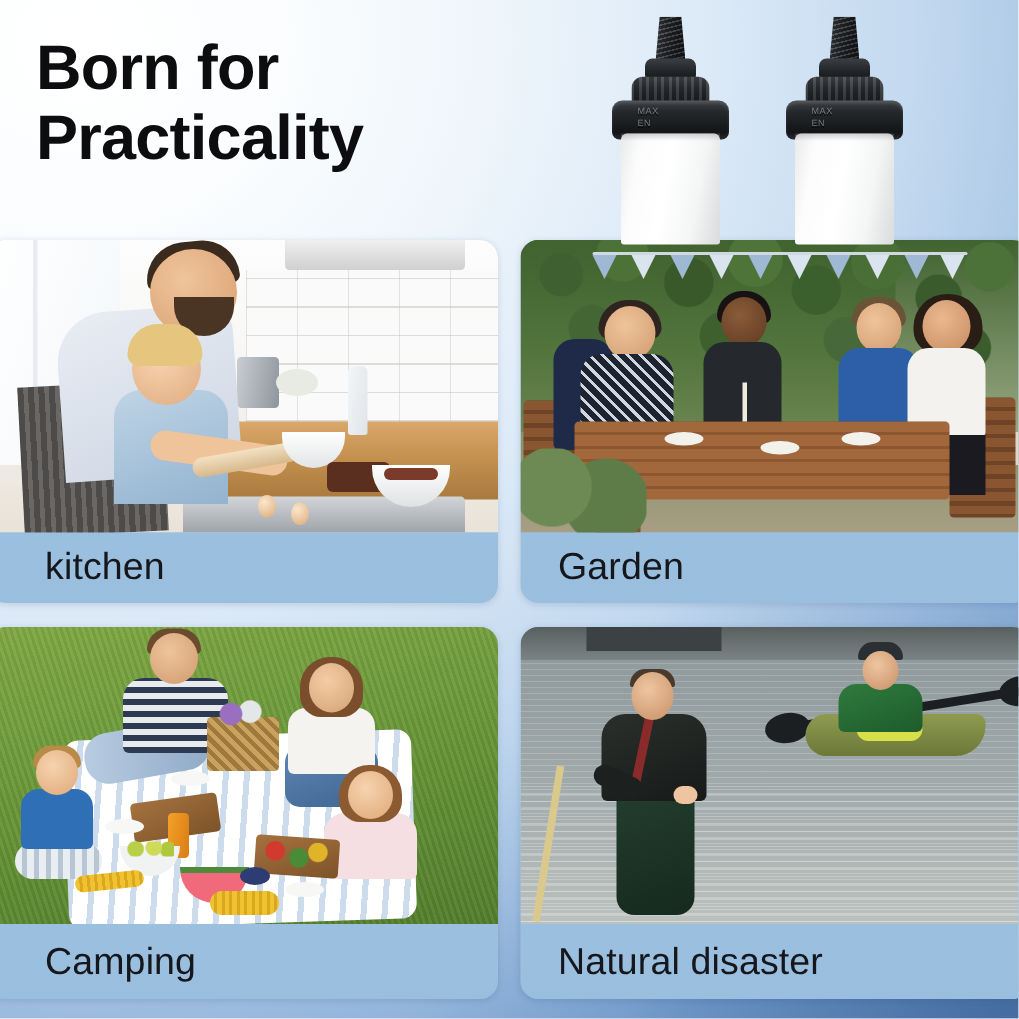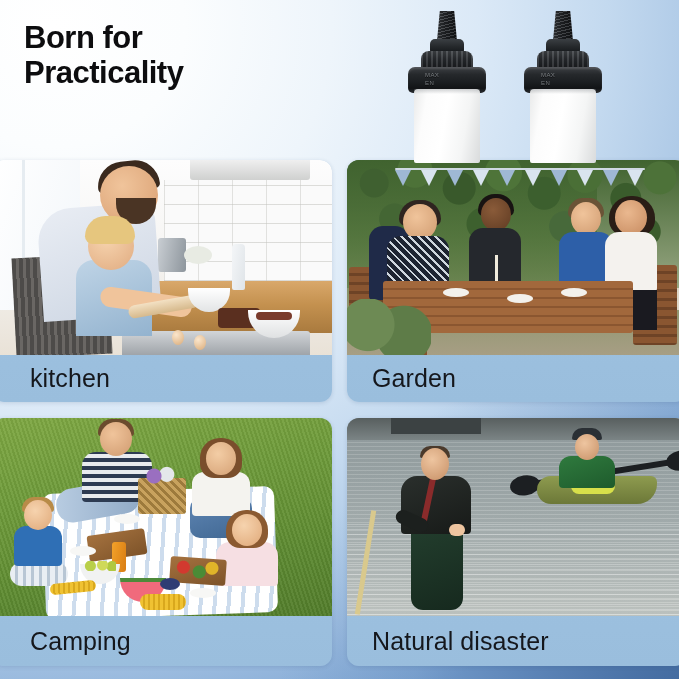--- a/index.html
+++ b/index.html
@@ -22,21 +22,21 @@
   #poster:after{
     content:"";
     position:absolute; inset:0;
     background:radial-gradient(90% 80% at 104% 104%, rgba(45,85,140,.80) 0%, rgba(60,100,155,.55) 26%, rgba(90,130,180,.25) 48%, rgba(255,255,255,0) 70%);
     pointer-events:none;
   }
 
   
   .headline{
     position:absolute; left:24px; top:21px;
-    font-size:31px; line-height:1.12;
+    font-size:42px; line-height:1.12;
     font-weight:700; letter-spacing:-.5px;
     color:#0d0d0f;
     z-index:6;
     white-space:pre-line;
   }
 
   
   .product-stage{
     position:absolute; left:392px; top:0px;
     width:287px; height:163px;

